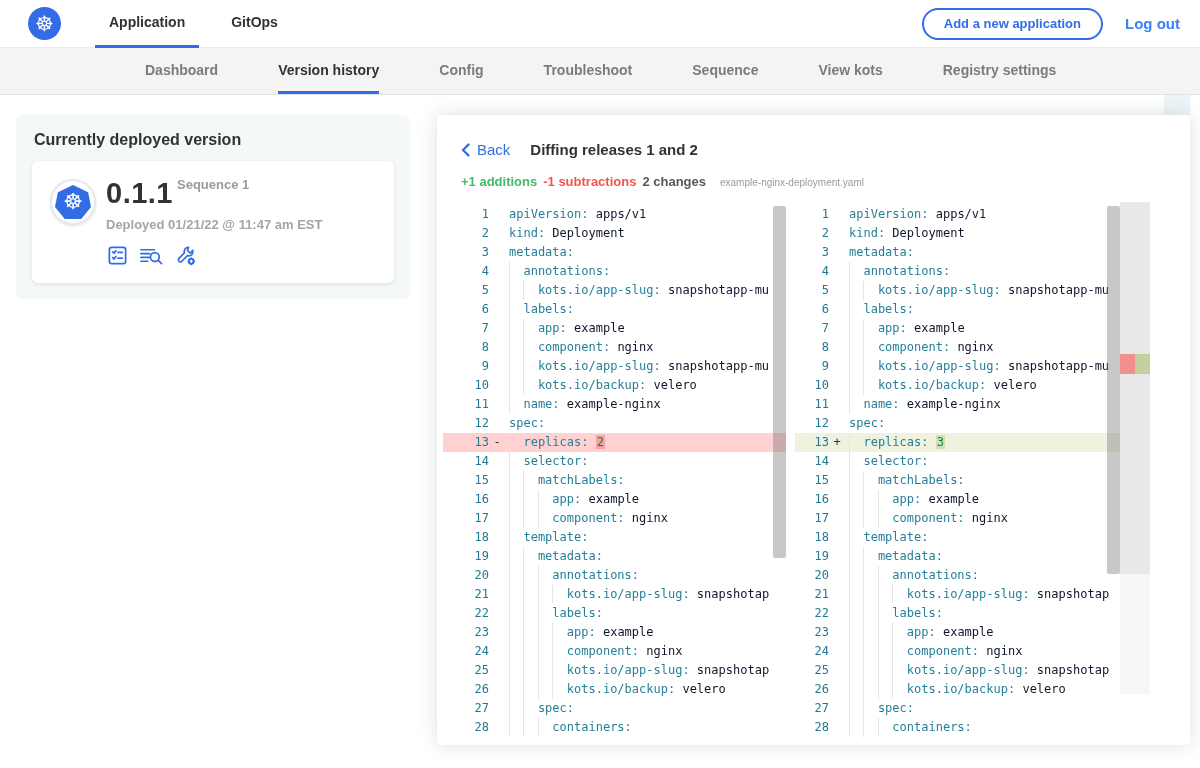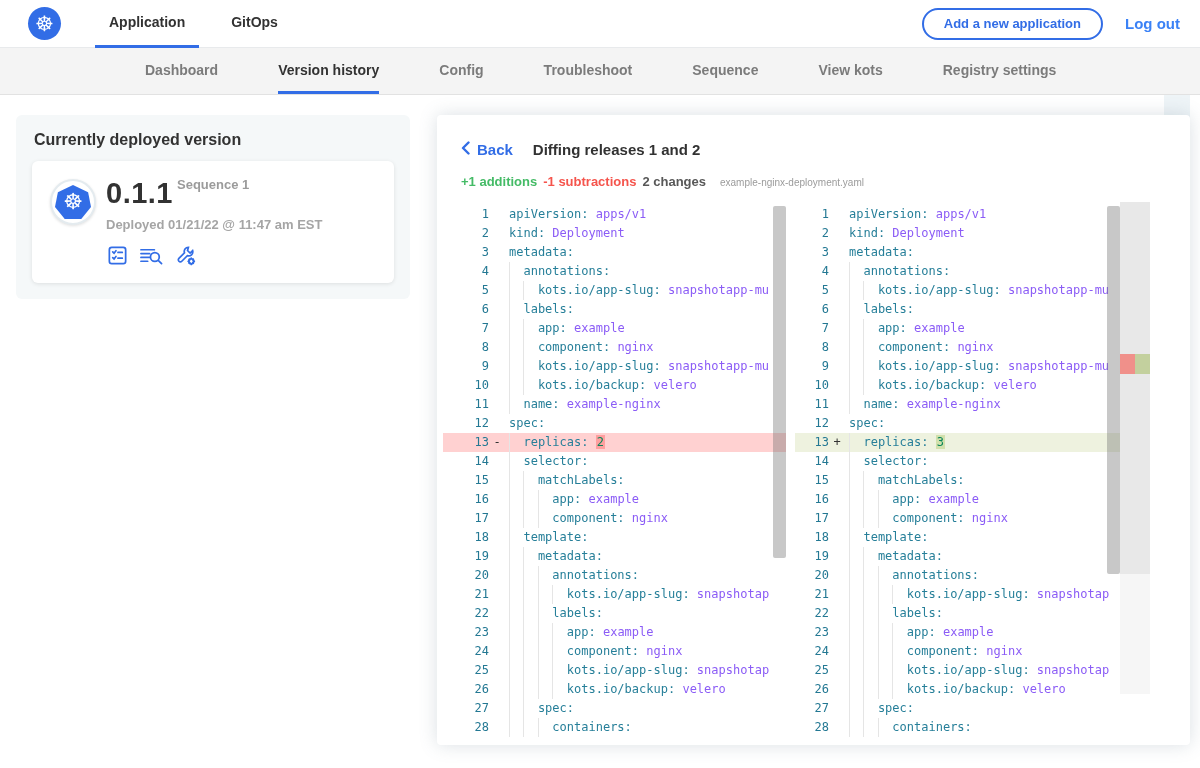--- a/index.html
+++ b/index.html
@@ -52,22 +52,22 @@
   .ver-num { font-size:29px; font-weight:800; color:#323232; letter-spacing:.5px; }
   .ver-seq { font-size:13px; font-weight:600; color:#9b9b9b; }
   .dep-date { font-size:13px; font-weight:600; color:#a5a5a5; margin-top:7px; }
   .dep-icons { display:flex; gap:9px; margin-top:12px; align-items:center; }
   .dep-icons svg { cursor:pointer; }
 
   
   .diff-card { flex:1; background:#fff; border-radius:4px; height:630px; overflow:hidden;
                box-shadow:0 0 18px rgba(90,115,130,.22); position:relative; }
   .diff-head { display:flex; align-items:center; gap:20px; padding:26px 24px 0; }
-  .back-link { display:flex; gap:7px; color:#326de6; font-size:15px;
-               font-weight:700; cursor:pointer; }
+  .back-link { display:flex; align-items:center; gap:7px; color:#326de6; font-size:15px;
+               font-weight:400; cursor:pointer; }
   .diff-title { font-size:15px; font-weight:700; color:#323232; }
   .stats-row { display:flex; align-items:baseline; gap:6px; padding:16px 24px 0; font-size:13px; }
   .st-add { color:#44bb66; font-weight:700; }
   .st-sub { color:#f5544c; font-weight:700; }
   .st-chg { color:#585858; font-weight:700; }
   .st-file { color:#9b9b9b; font-weight:400; font-size:10px; margin-left:8px;text-align:right; }
 
   
   .diff-body { display:flex; margin:13px 0 0 6px; gap:9px; height:537px; }
   .pane { position:relative; overflow:hidden; height:100%;
@@ -77,21 +77,21 @@
   .rows { padding-top:3px; }
   .cl { display:flex; height:19px; line-height:19px; white-space:pre; }
   .pane-r .cl { width:325px; } 
   .ln { flex:none; text-align:right; color:#237893; }
   .pane-l .ln { width:46px; }
   .pane-r .ln { width:34px; }
   .mk { flex:none; width:16px; text-align:center; color:#333; }
   .cd { flex:1; position:relative; overflow:hidden; padding-left:4px; }
   .ig { position:absolute; top:0; bottom:0; width:1px; background:#e5e5e5; }
   .k { color:#267f99; }
-  .v { color:#8b5cf6; }
+  .v { color:#0f172a; }
   .n { color:#098658; }
   .cl.removed { background:#ffd1d1; }
   .chr { background:#ff9f9f; padding:0 1px; }
   .cl.added { background:#eef2df; }
   .cha { background:#d2e0ac; padding:0 1px; }
 
   .sb { position:absolute; top:0; width:13px; border-radius:2px;
         background:rgba(110,110,110,.38); }
   .pane-l .sb { right:0; height:352px; top:4px; }
   .pane-r .sb { right:30px; height:368px; top:4px; }

